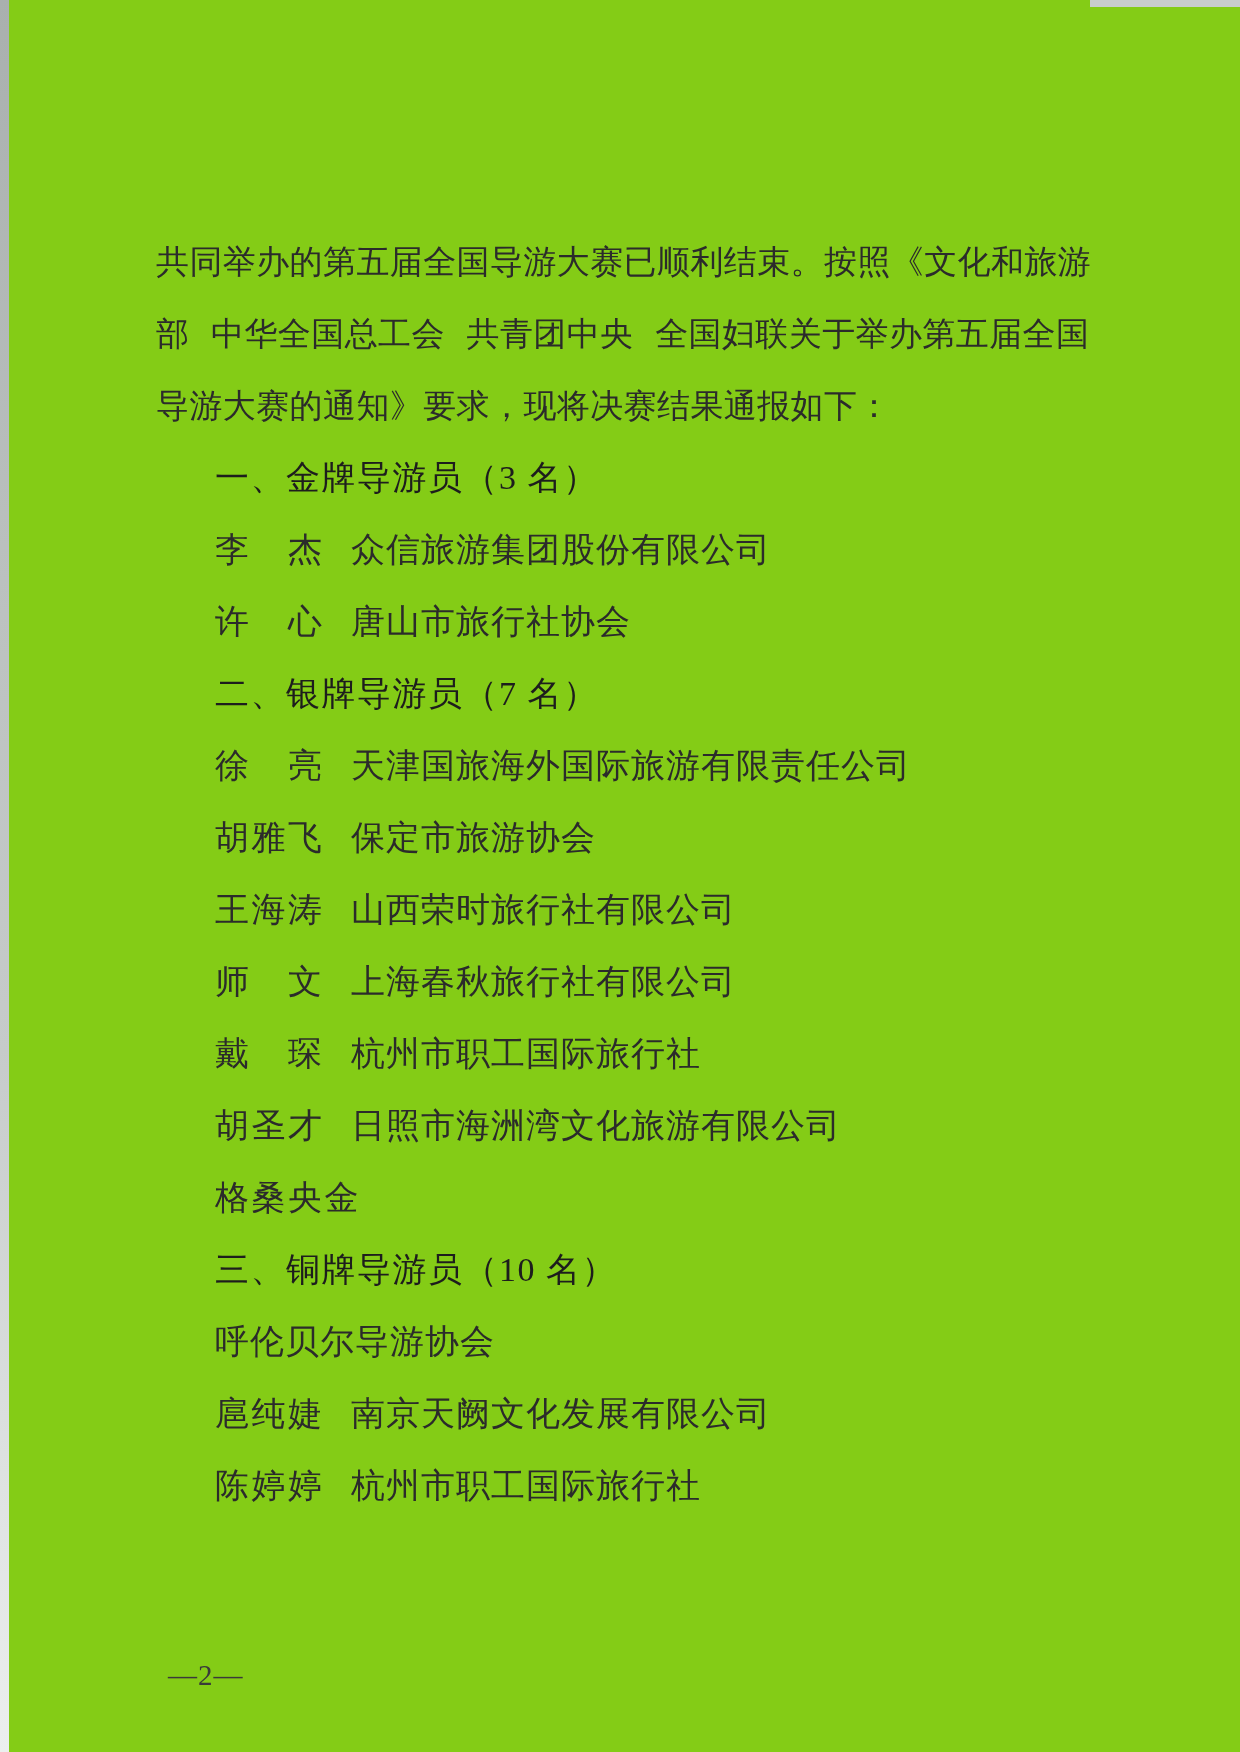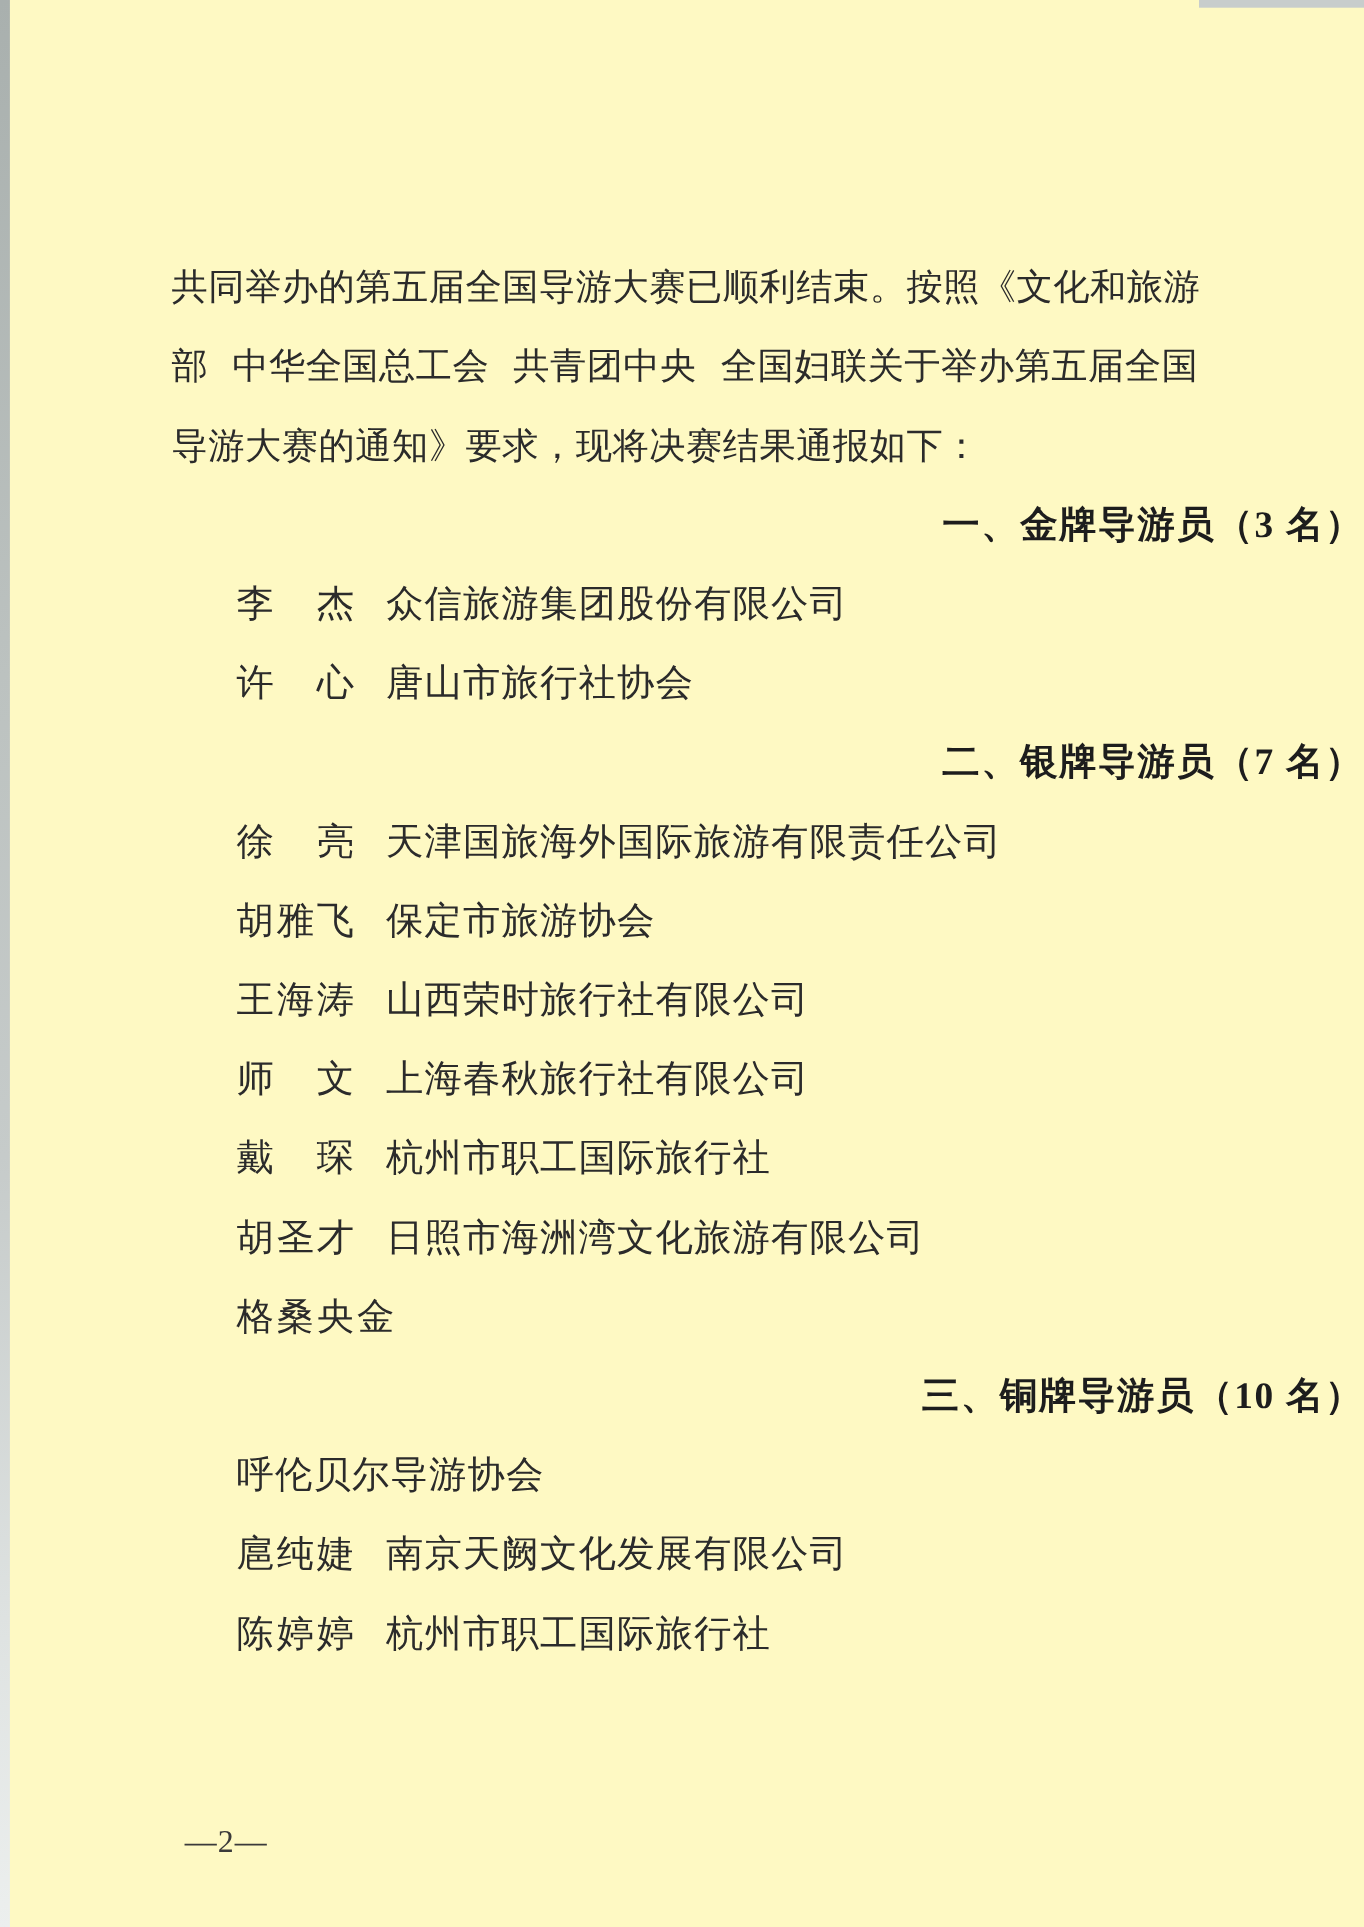--- a/index.html
+++ b/index.html
@@ -4,21 +4,21 @@
 <style>
   html, body {
     margin: 0;
     padding: 0;
     background: #ffffff;
   }
   .page {
     position: relative;
     width: 1240px;
     height: 1752px;
-    background: #fef9c3;
+    background: #84cc16;
     overflow: hidden;
     font-family: "Liberation Serif", "DejaVu Serif", serif;
     color: #2e2e2e;
   }
   
   .scan-edge-left {
     position: absolute;
     left: 0; top: 0;
     width: 9px; height: 1752px;
     background: linear-gradient(to bottom, #a9b0ae 0%, #bcc2c0 35%, #c6cbca 60%, #dfe3e2 85%, #ecefee 100%);
@@ -47,25 +47,24 @@
   }
   .para-line.spaced {
     word-spacing: 13px;
   }
   .section-heading {
     margin: 0;
     padding-left: 215px;
     height: 72px;
     line-height: 72px;
     font-size: 34px;
-    font-weight: bold;
+    font-weight: normal;
     letter-spacing: 1.5px;
     color: #1d1d1d;
     white-space: nowrap;
-    text-align: right;
   }
   .entry-row {
     display: flex;
     align-items: flex-start;
     height: 72px;
     line-height: 72px;
     padding-left: 215px;
     font-size: 34px;
     white-space: nowrap;
   }

